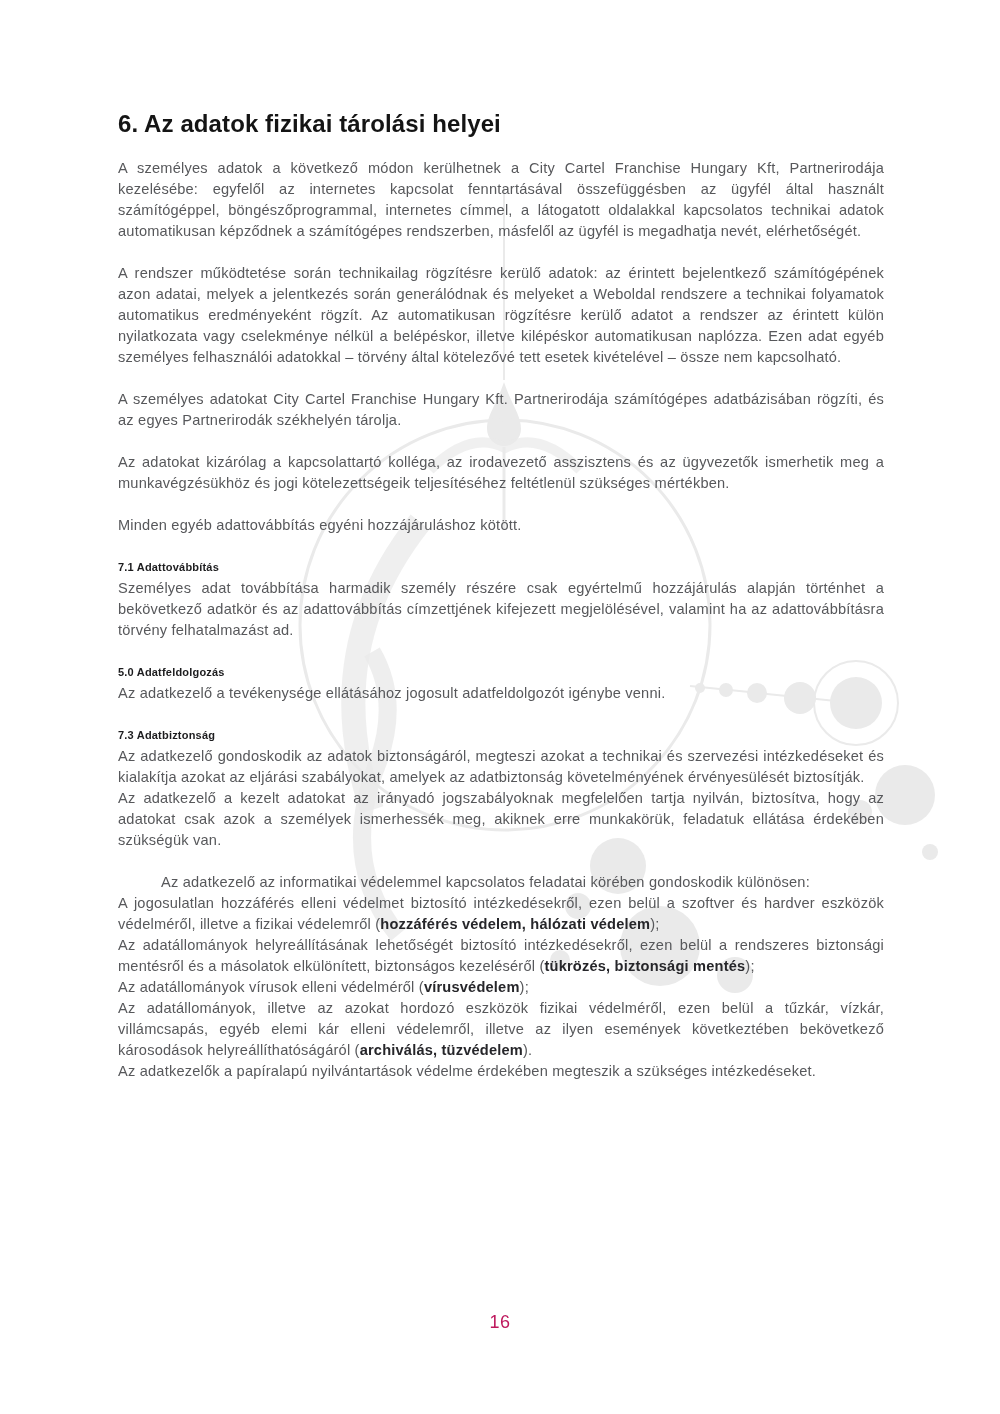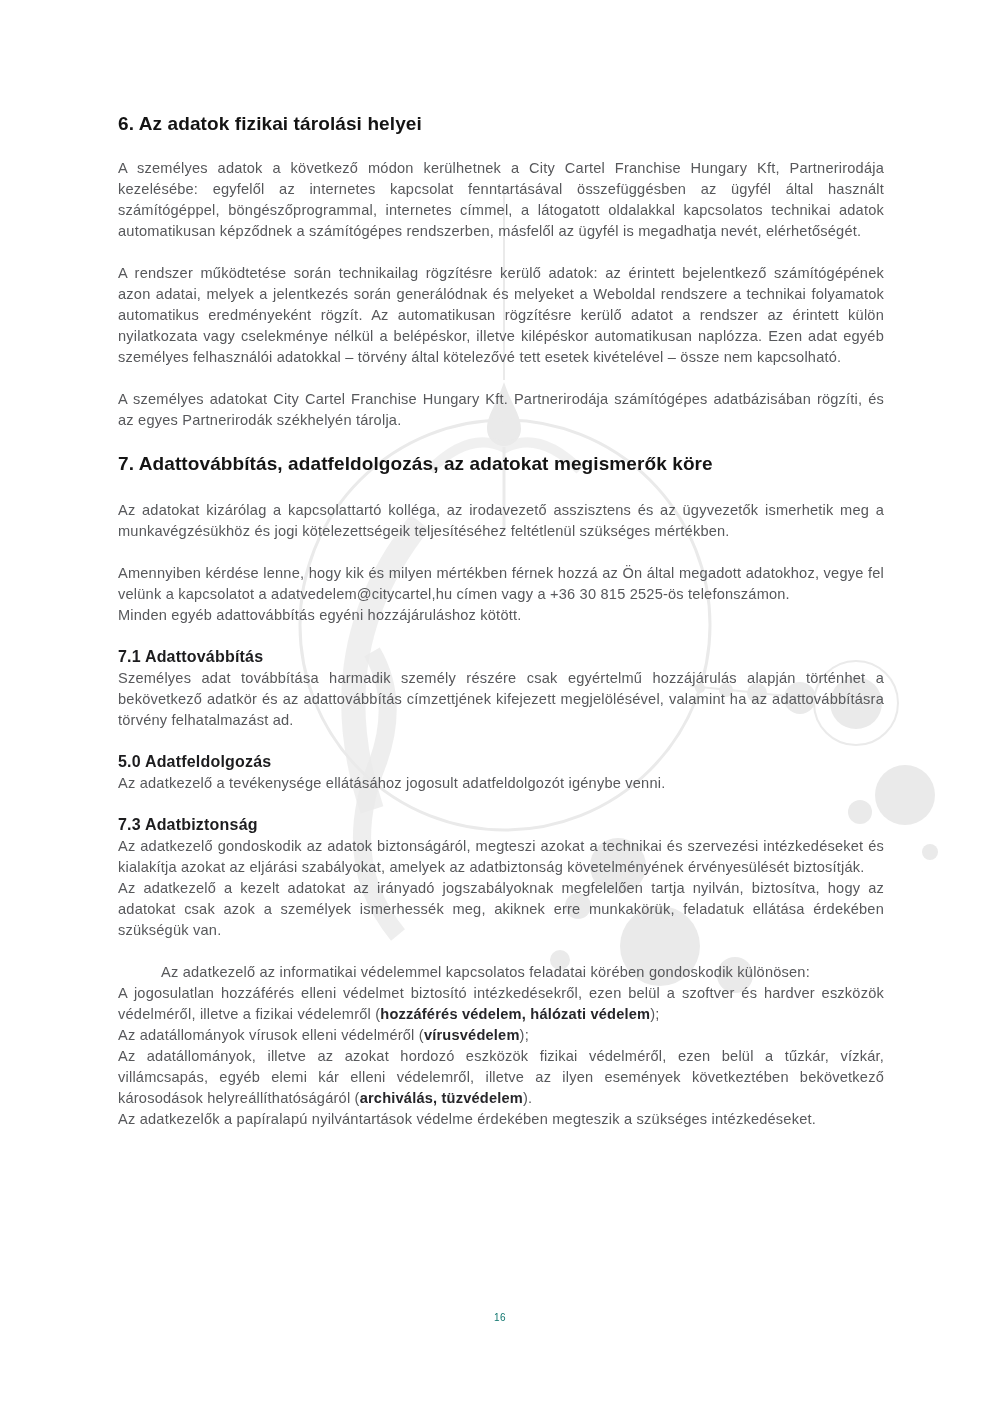--- a/index.html
+++ b/index.html
@@ -21,52 +21,52 @@
   .content{
     position:relative;
     z-index:2;
     padding:112px 116px 0 118px;
     color:#57585b;
     font-size:14.6px;
     line-height:21px;
     letter-spacing:0.2px;
   }
   h2{
-    font-size:19px;
+    font-size:24px;
     line-height:24px;
     font-weight:800;
     color:#141414;
     letter-spacing:0.1px;
     margin:0 0 22px 0;
   }
   h2.h2-sec{margin:6px 0 24px 0;}
   h3{
-    font-size:16px;
+    font-size:11px;
     line-height:22px;
     font-weight:700;
     color:#1c1c1e;
     margin:20px 0 0 0;
   }
   p{
     margin:0 0 21px 0;
     text-align:justify;
   }
   p.tight{margin:0;}
   p.gap-top{margin-top:21px;margin-left:43px;}
   strong{color:#26262a;font-weight:700;}
   .page-number{
     position:absolute;
     z-index:2;
     top:1312px;
     left:0;
     width:100%;
     text-align:center;
-    font-size:10px;
+    font-size:18px;
     letter-spacing:0.5px;
-    color:#0f766e;
+    color:#be185d;
   }
 </style>
 </head>
 <body>
 
 <div class="page">
 
   <svg class="watermark" viewBox="0 0 1000 1414" xmlns="http://www.w3.org/2000/svg" aria-hidden="true">
     <g stroke="#eaeaea" fill="#eaeaea">
       <line x1="504" y1="188" x2="504" y2="380" stroke-width="2"></line>
@@ -95,40 +95,39 @@
   </svg>
 
   <div class="content">
 
     <h2>6. Az adatok fizikai tárolási helyei</h2>
 
     <p>A személyes adatok a következő módon kerülhetnek a City Cartel Franchise Hungary Kft, Partnerirodája kezelésébe: egyfelől az internetes kapcsolat fenntartásával összefüggésben az ügyfél által használt számítógéppel, böngészőprogrammal, internetes címmel, a látogatott oldalakkal kapcsolatos technikai adatok automatikusan képződnek a számítógépes rendszerben, másfelől az ügyfél is megadhatja nevét, elérhetőségét.</p>
     <p>A rendszer működtetése során technikailag rögzítésre kerülő adatok: az érintett bejelentkező számítógépének azon adatai, melyek a jelentkezés során generálódnak és melyeket a Weboldal rendszere a technikai folyamatok automatikus eredményeként rögzít. Az automatikusan rögzítésre kerülő adatot a rendszer az érintett külön nyilatkozata vagy cselekménye nélkül a belépéskor, illetve kilépéskor automatikusan naplózza. Ezen adat egyéb személyes felhasználói adatokkal – törvény által kötelezővé tett esetek kivételével – össze nem kapcsolható.</p>
     <p>A személyes adatokat City Cartel Franchise Hungary Kft. Partnerirodája számítógépes adatbázisában rögzíti, és az egyes Partnerirodák székhelyén tárolja.</p>
 
-    <h2 class="h2-sec">7. Adattovábbítás, adatfeldolgozás, az adatokat megismerők köre</h2>
 
     <p>Az adatokat kizárólag a kapcsolattartó kolléga, az irodavezető asszisztens és az ügyvezetők ismerhetik meg a munkavégzésükhöz és jogi kötelezettségeik teljesítéséhez feltétlenül szükséges mértékben.</p>
-    <p class="tight">Amennyiben kérdése lenne, hogy kik és milyen mértékben férnek hozzá az Ön által megadott adatokhoz, vegye fel velünk a kapcsolatot a adatvedelem@citycartel,hu címen vagy a +36 30 815 2525-ös telefonszámon.</p>
     <p class="tight">Minden egyéb adattovábbítás egyéni hozzájáruláshoz kötött.</p>
 
     <h3>7.1 Adattovábbítás</h3>
     <p class="tight">Személyes adat továbbítása harmadik személy részére csak egyértelmű hozzájárulás alapján történhet a bekövetkező adatkör és az adattovábbítás címzettjének kifejezett megjelölésével, valamint ha az adattovábbításra törvény felhatalmazást ad.</p>
 
     <h3>5.0 Adatfeldolgozás</h3>
     <p class="tight">Az adatkezelő a tevékenysége ellátásához jogosult adatfeldolgozót igénybe venni.</p>
 
     <h3>7.3 Adatbiztonság</h3>
     <p class="tight">Az adatkezelő gondoskodik az adatok biztonságáról, megteszi azokat a technikai és szervezési intézkedéseket és kialakítja azokat az eljárási szabályokat, amelyek az adatbiztonság követelményének érvényesülését biztosítják.</p>
     <p class="tight">Az adatkezelő a kezelt adatokat az irányadó jogszabályoknak megfelelően tartja nyilván, biztosítva, hogy az adatokat csak azok a személyek ismerhessék meg, akiknek erre munkakörük, feladatuk ellátása érdekében szükségük van.</p>
 
     <p class="tight gap-top">Az adatkezelő az informatikai védelemmel kapcsolatos feladatai körében gondoskodik különösen:</p>
 
     <p class="tight"><span>A jogosulatlan hozzáférés elleni védelmet biztosító intézkedésekről, ezen belül a szoftver és hardver eszközök védelméről, illetve a fizikai védelemről (</span><strong>hozzáférés védelem, hálózati védelem</strong><span>);</span></p>
 
+    <p class="tight"><span>Az adatállományok helyreállításának lehetőségét biztosító intézkedésekről, ezen belül a rendszeres biztonsági mentésről és a másolatok elkülönített, biztonságos kezeléséről (</span><strong>tükrözés, biztonsági mentés</strong><span>);</span></p>
 
     <p class="tight"><span>Az adatállományok vírusok elleni védelméről (</span><strong>vírusvédelem</strong><span>);</span></p>
 
     <p class="tight"><span>Az adatállományok, illetve az azokat hordozó eszközök fizikai védelméről, ezen belül a tűzkár, vízkár, villámcsapás, egyéb elemi kár elleni védelemről, illetve az ilyen események következtében bekövetkező károsodások helyreállíthatóságáról (</span><strong>archiválás, tüzvédelem</strong><span>).</span></p>
 
     <p class="tight">Az adatkezelők a papíralapú nyilvántartások védelme érdekében megteszik a szükséges intézkedéseket.</p>
 
   </div>
 
   <div class="page-number">16</div>

